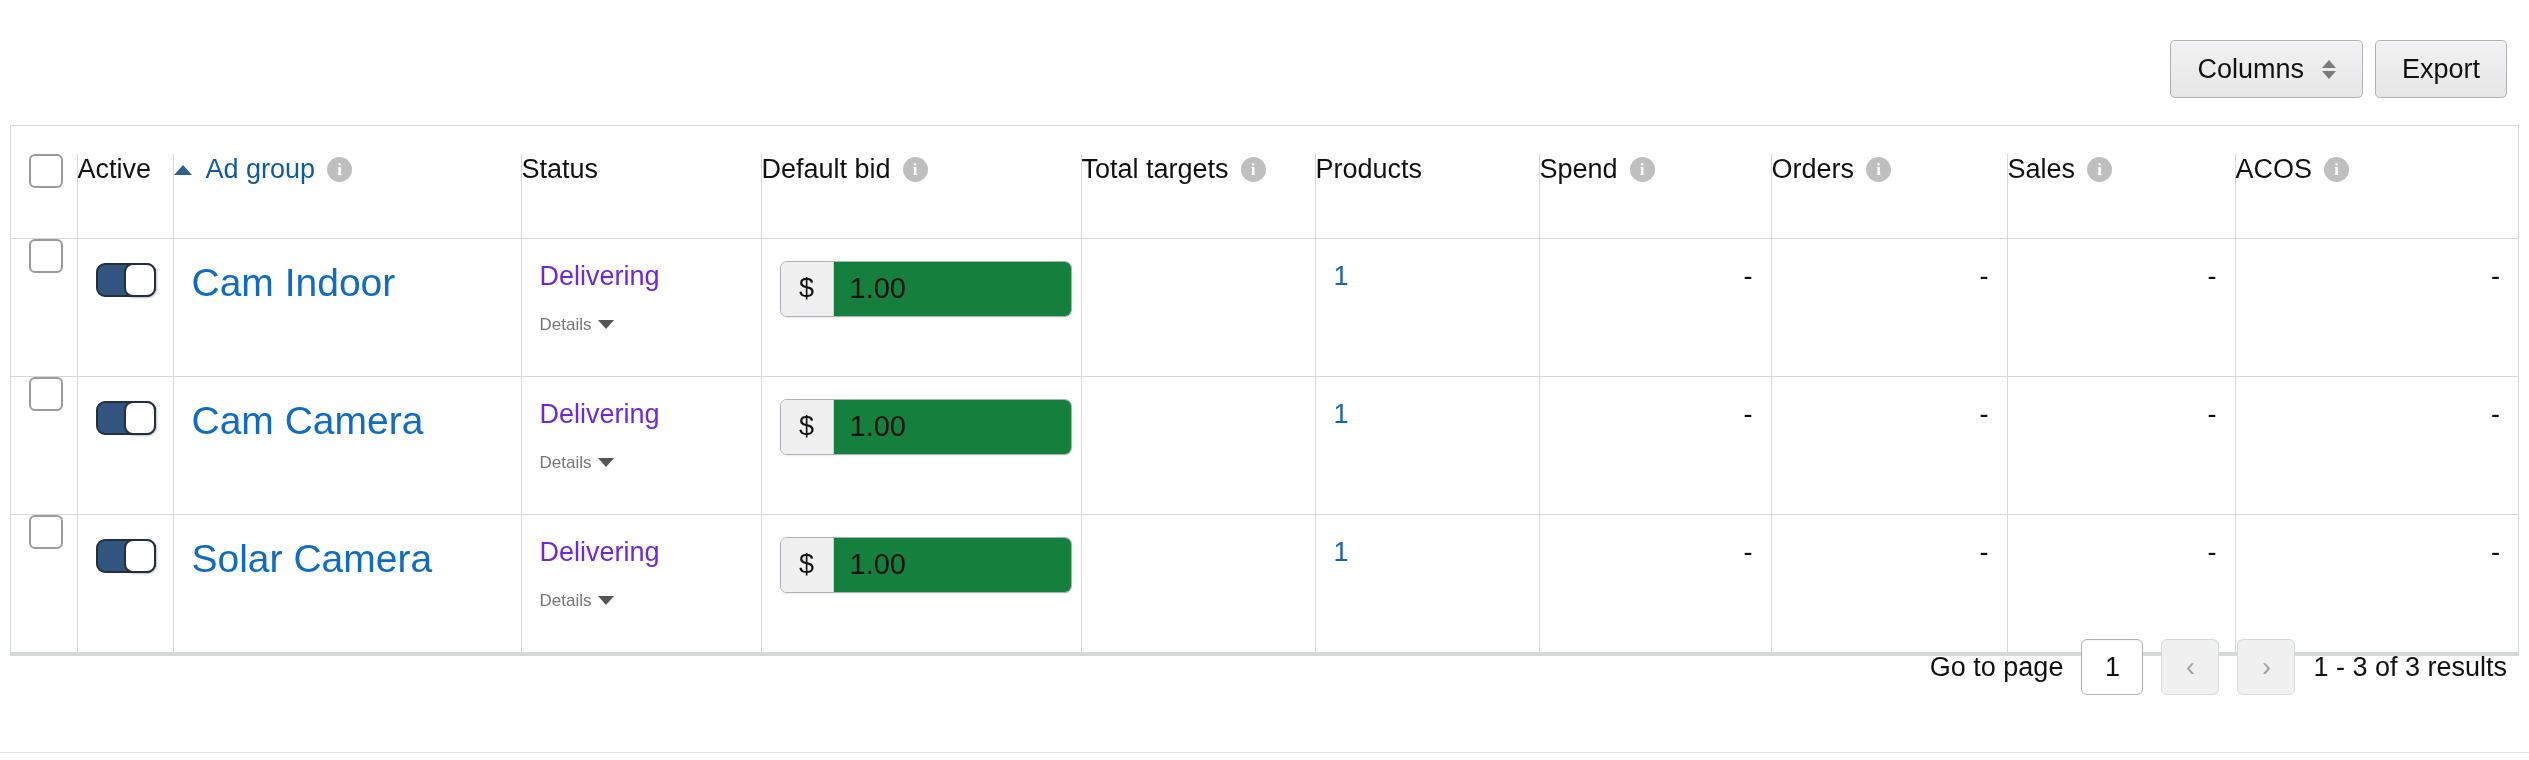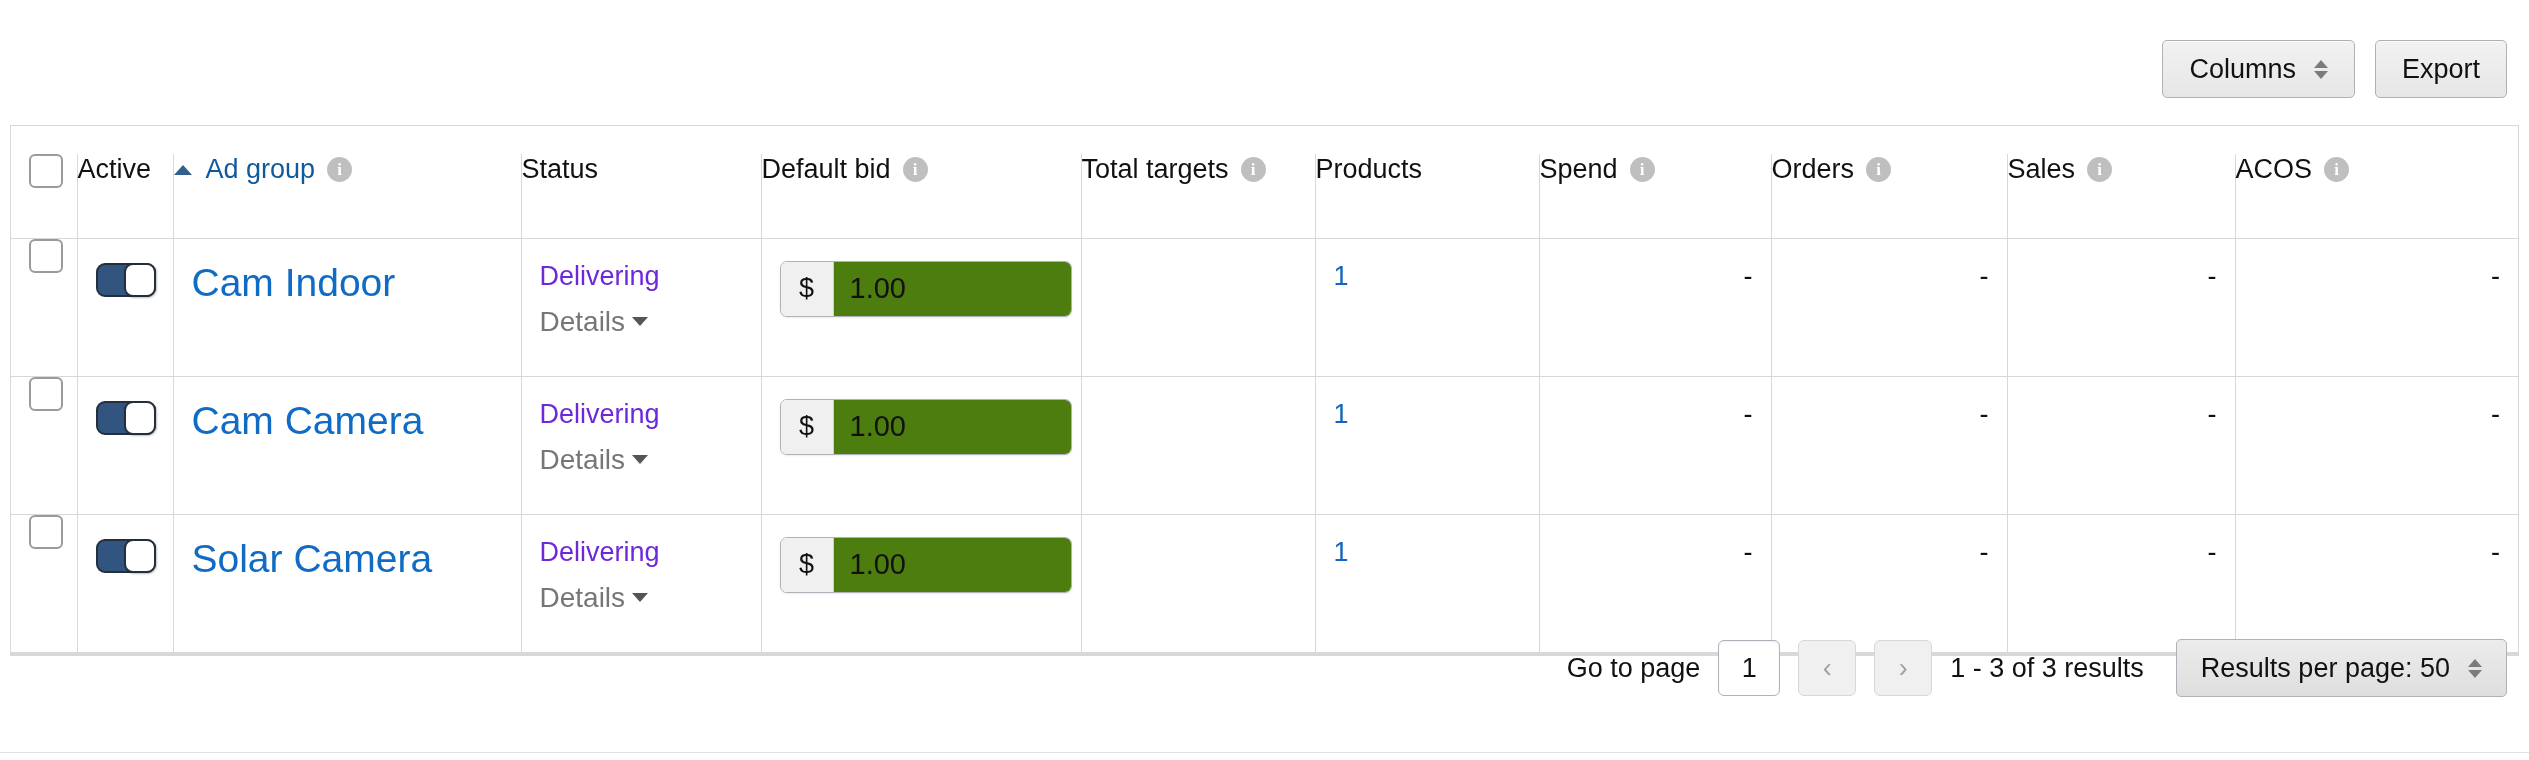--- a/index.html
+++ b/index.html
@@ -16,21 +16,21 @@
     overflow: hidden;
     position: relative;
   }
 
   
   .toolbar {
     position: absolute;
     top: 40px;
     right: 22px;
     display: flex;
-    gap: 20px;
+    gap: 12px;
     align-items: center;
   }
   .btn {
     background: linear-gradient(#f2f2f2, #e6e6e6);
     border: 1px solid #adb1b8;
     border-radius: 5px;
     height: 56px;
     padding: 0 26px;
     font-size: 27px;
     color: #111111;
@@ -199,21 +199,21 @@
   }
 
   .status-txt {
     color: #6d28d9;
     font-size: 27px;
     display: block;
     margin-bottom: 14px;
   }
   .details {
     color: #767676;
-    font-size: 28px;
+    font-size: 17px;
     display: inline-flex;
     align-items: center;
     gap: 7px;
     cursor: pointer;
   }
   .details .cdn {
     width: 0; height: 0;
     border-left: 8px solid transparent;
     border-right: 8px solid transparent;
     border-top: 9px solid #555555;
@@ -243,21 +243,21 @@
     color: #111111;
   }
   .bid-input {
     border: 0;
     outline: none;
     flex: 1;
     font-size: 29px;
     padding: 0 16px;
     color: #111111;
     font-family: "Liberation Sans", sans-serif;
-    background: #4d7c0f;
+    background: #15803d;
     min-width: 0;
   }
 
   
   .pager {
     position: absolute;
     left: 10px;
     right: 22px;
     top: 639px;
     display: flex;
@@ -527,22 +527,15 @@
     </tbody>
   </table>
 </div>
 
 <div class="pager">
   <span class="lbl">Go to page</span>
   <input class="page-input" type="text" value="1" style="">
   <span class="nav-btn">‹</span>
   <span class="nav-btn">›</span>
   <span class="results-txt">1 - 3 of 3 results</span>
-  <span class="rpp-btn">
-    <span>Results per page: 50</span>
-    <span class="caret-updown">
-        <i class="up"></i>
-        <i class="dn"></i>
-      </span>
-  </span>
 </div>
 
 <div class="bottom-rule"></div>
 
 </body></html>

